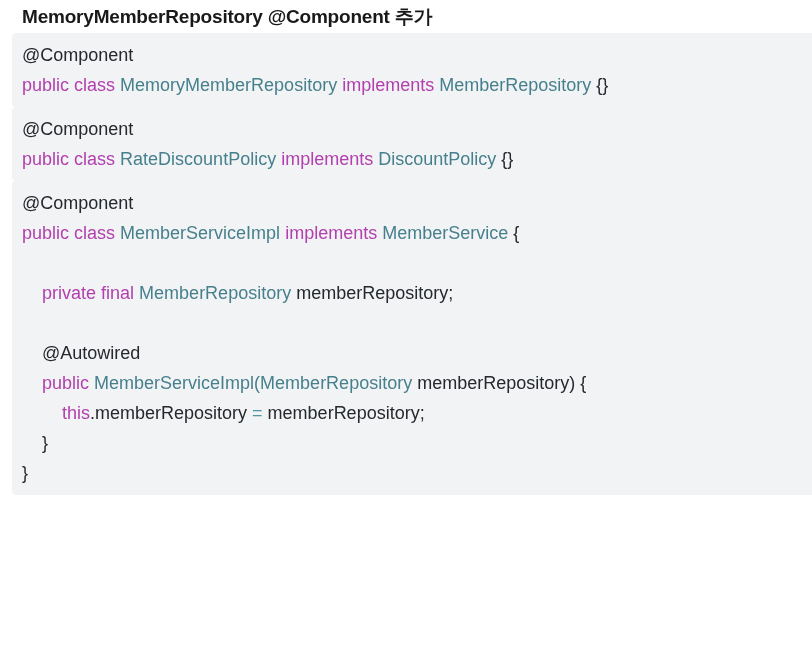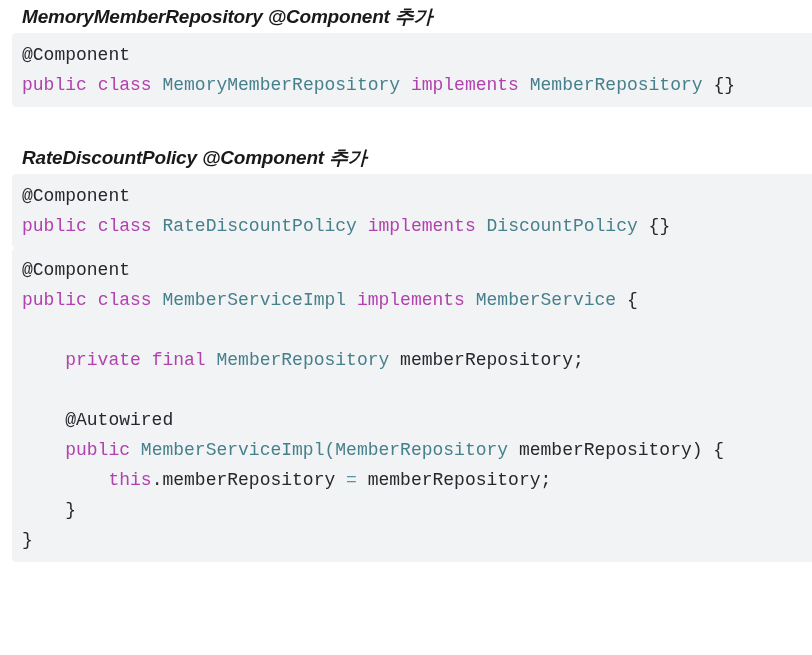--- a/index.html
+++ b/index.html
@@ -17,45 +17,43 @@
     background: var(--page-bg, #ffffff);
   }
   .heading {
     margin: 40px 0 5px 22px;
     font-size: 19px;
     line-height: 22px;
     font-weight: 700;
     letter-spacing: -0.2px;
     color: var(--heading-color, #191919);
     font-family: "Liberation Sans", sans-serif;
-    font-style: italic;
   }
   .heading.first {
     margin-top: 6px;
   }
   .code-block {
     margin: 0 0 0 12px;
     padding: 7px 10px;
     background: var(--code-bg, #f2f3f5);
     border-radius: 4px 0 0 4px;
-    font-family: Liberation Mono, monospace;
+    font-family: Liberation Sans, sans-serif;
     font-size: 18px;
     line-height: 30px;
     white-space: pre;
     overflow: hidden;
     color: var(--plain-color, #25282c);
   }
   .code-line { min-height: 30px; }
   .tok-p { color: var(--plain-color, #25282c); }
   .tok-k { color: var(--keyword-color, #b240ae); margin-top: 45px; }
   .tok-t { color: var(--type-color, #47808d); }
   .tok-o { color: var(--operator-color, #4f96a3); }
 </style>
 </head>
 <body>
 
 <div class="page">
     <div class="heading first">MemoryMemberRepository @Component 추가</div>
     <div class="code-block"><div class="code-line"><span class="tok-p">@Component</span></div><div class="code-line"><span class="tok-k">public</span><span class="tok-p"> </span><span class="tok-k">class</span><span class="tok-p"> </span><span class="tok-t">MemoryMemberRepository</span><span class="tok-p"> </span><span class="tok-k">implements</span><span class="tok-p"> </span><span class="tok-t">MemberRepository</span><span class="tok-p"> {}</span></div></div>
-    <div class="heading">RateDiscountPolicy @Component 추가</div>
     <div class="code-block"><div class="code-line"><span class="tok-p">@Component</span></div><div class="code-line"><span class="tok-k">public</span><span class="tok-p"> </span><span class="tok-k">class</span><span class="tok-p"> </span><span class="tok-t">RateDiscountPolicy</span><span class="tok-p"> </span><span class="tok-k">implements</span><span class="tok-p"> </span><span class="tok-t">DiscountPolicy</span><span class="tok-p"> {}</span></div></div>
     <div class="code-block"><div class="code-line"><span class="tok-p">@Component</span></div><div class="code-line"><span class="tok-k">public</span><span class="tok-p"> </span><span class="tok-k">class</span><span class="tok-p"> </span><span class="tok-t">MemberServiceImpl</span><span class="tok-p"> </span><span class="tok-k">implements</span><span class="tok-p"> </span><span class="tok-t">MemberService</span><span class="tok-p"> {</span></div><div class="code-line"></div><div class="code-line"><span class="tok-p">    </span><span class="tok-k">private</span><span class="tok-p"> </span><span class="tok-k">final</span><span class="tok-p"> </span><span class="tok-t">MemberRepository</span><span class="tok-p"> memberRepository;</span></div><div class="code-line"></div><div class="code-line"><span class="tok-p">    @Autowired</span></div><div class="code-line"><span class="tok-p">    </span><span class="tok-k">public</span><span class="tok-p"> </span><span class="tok-t">MemberServiceImpl</span><span class="tok-t">(</span><span class="tok-t">MemberRepository</span><span class="tok-p"> memberRepository) {</span></div><div class="code-line"><span class="tok-p">        </span><span class="tok-k">this</span><span class="tok-p">.memberRepository </span><span class="tok-o">=</span><span class="tok-p"> memberRepository;</span></div><div class="code-line"><span class="tok-p">    }</span></div><div class="code-line"><span class="tok-p">}</span></div></div>
   </div>
 
 </body></html>

